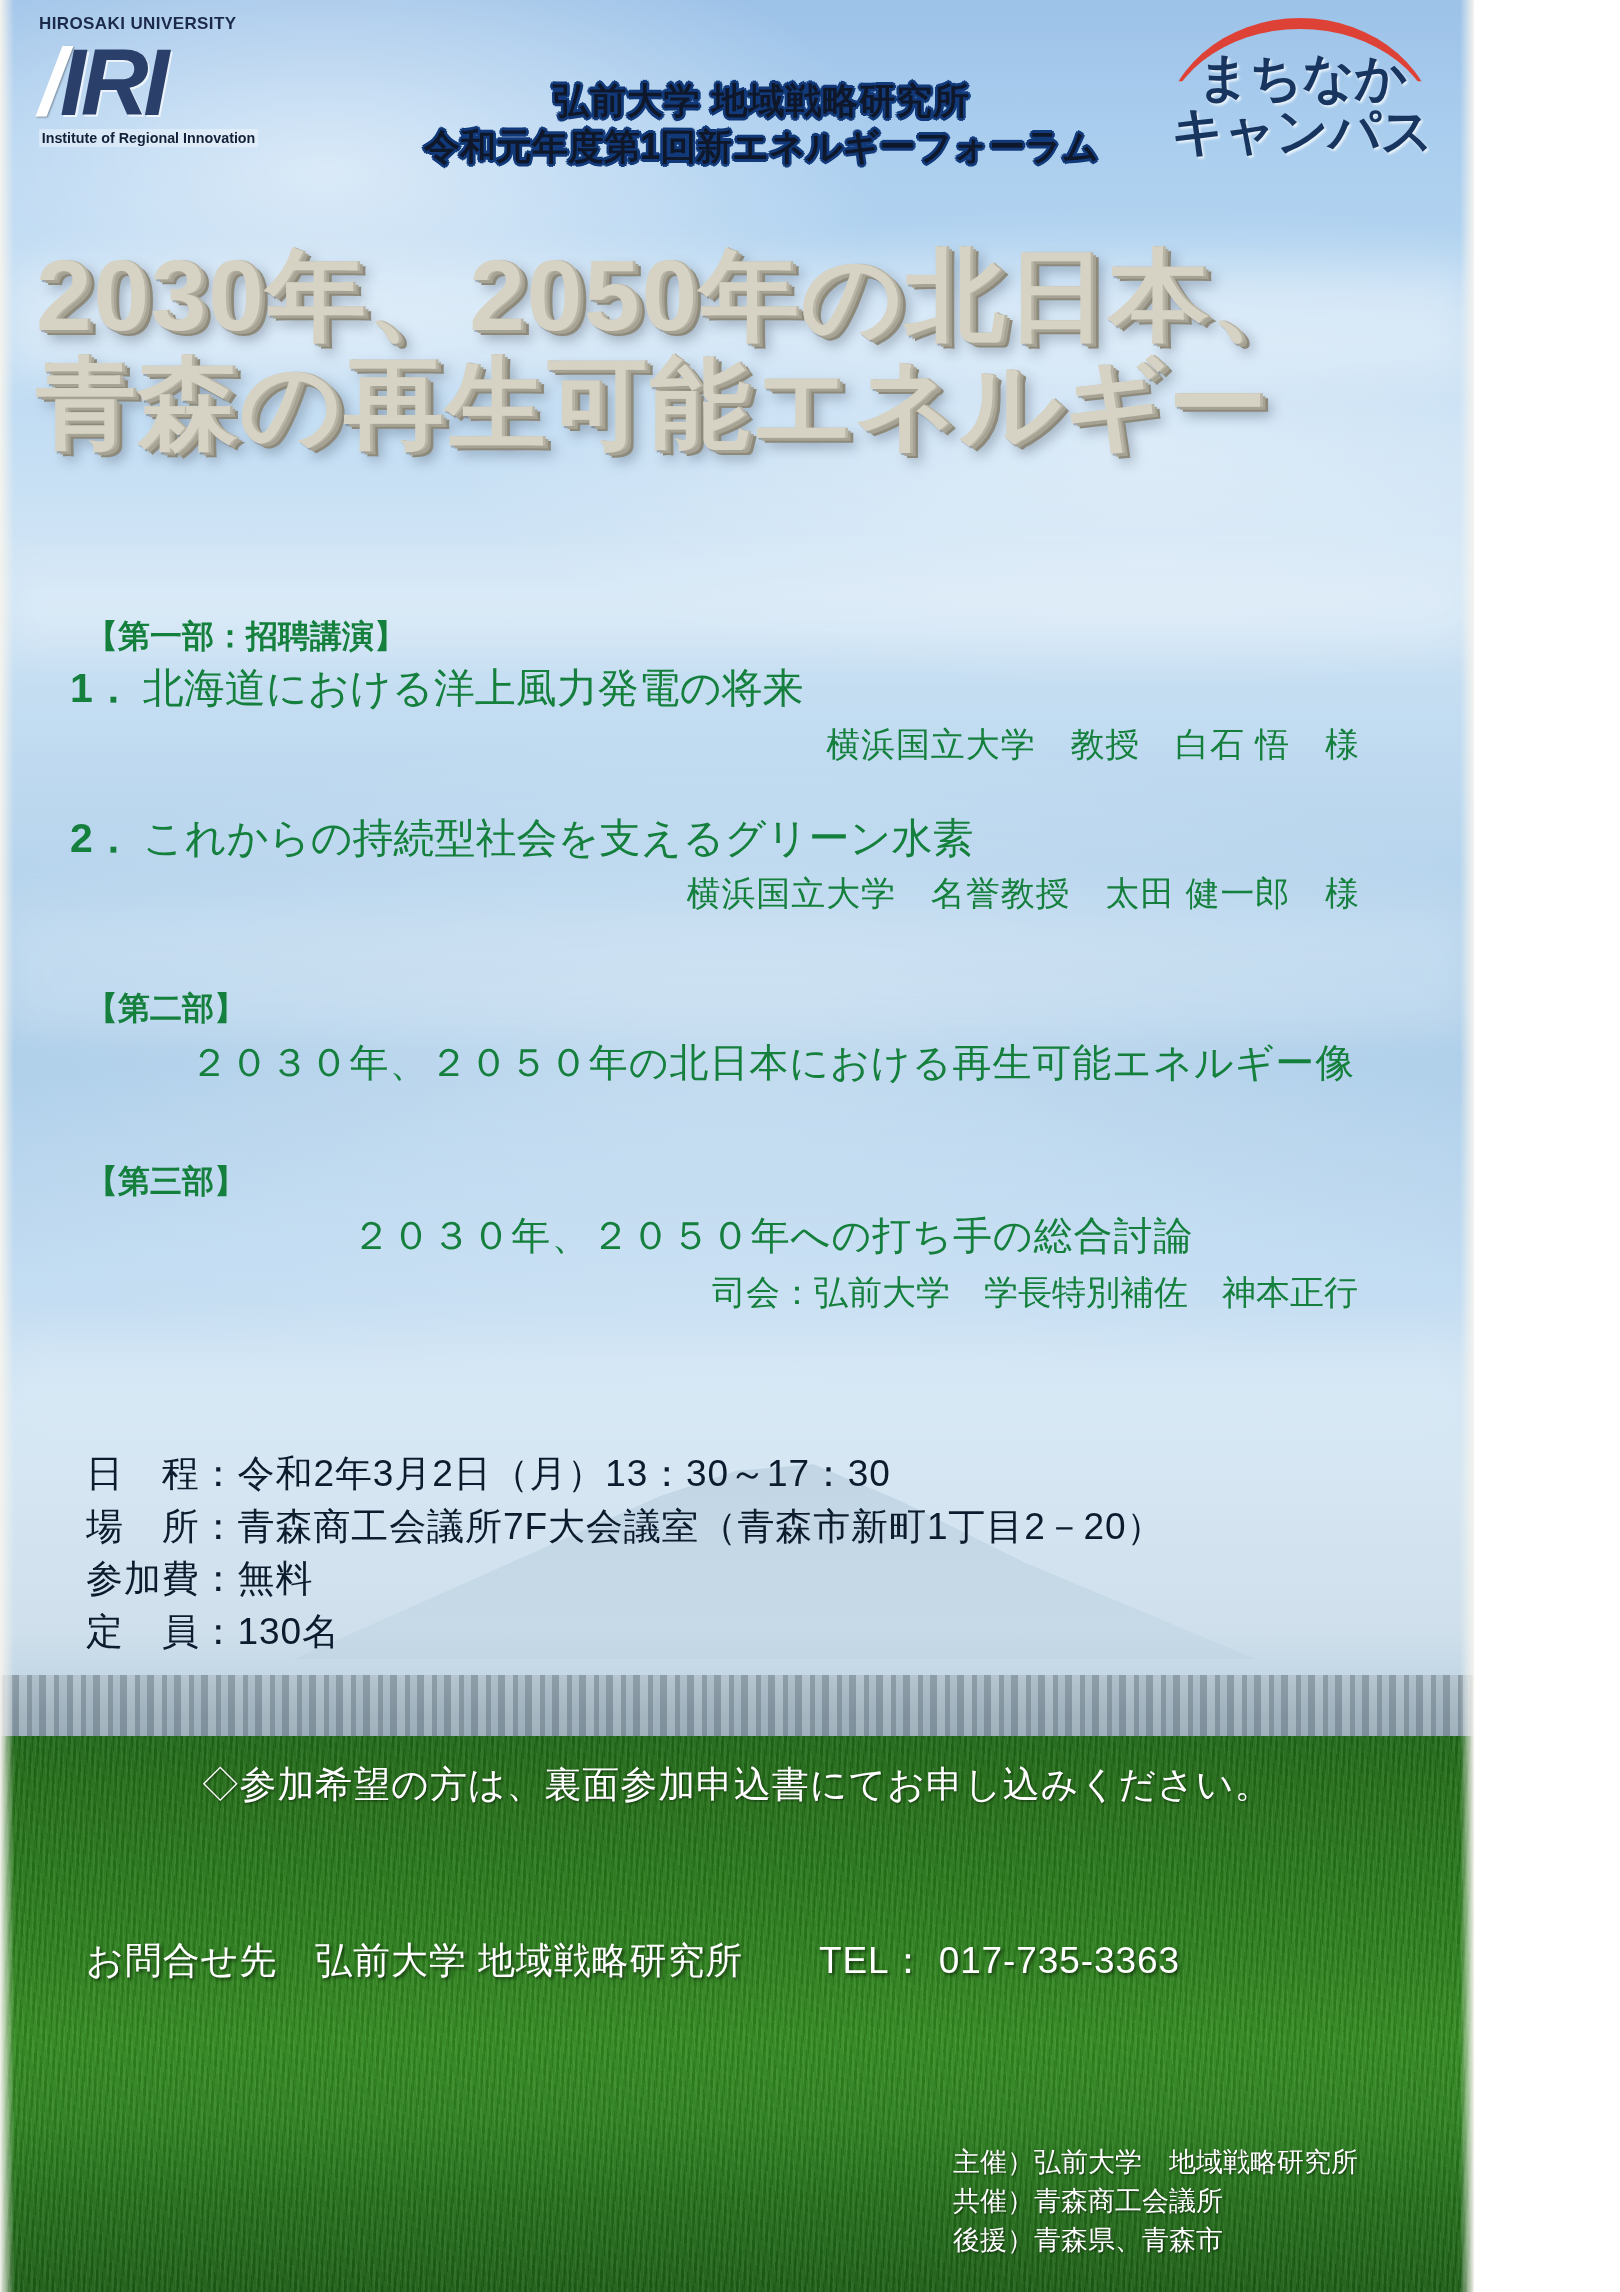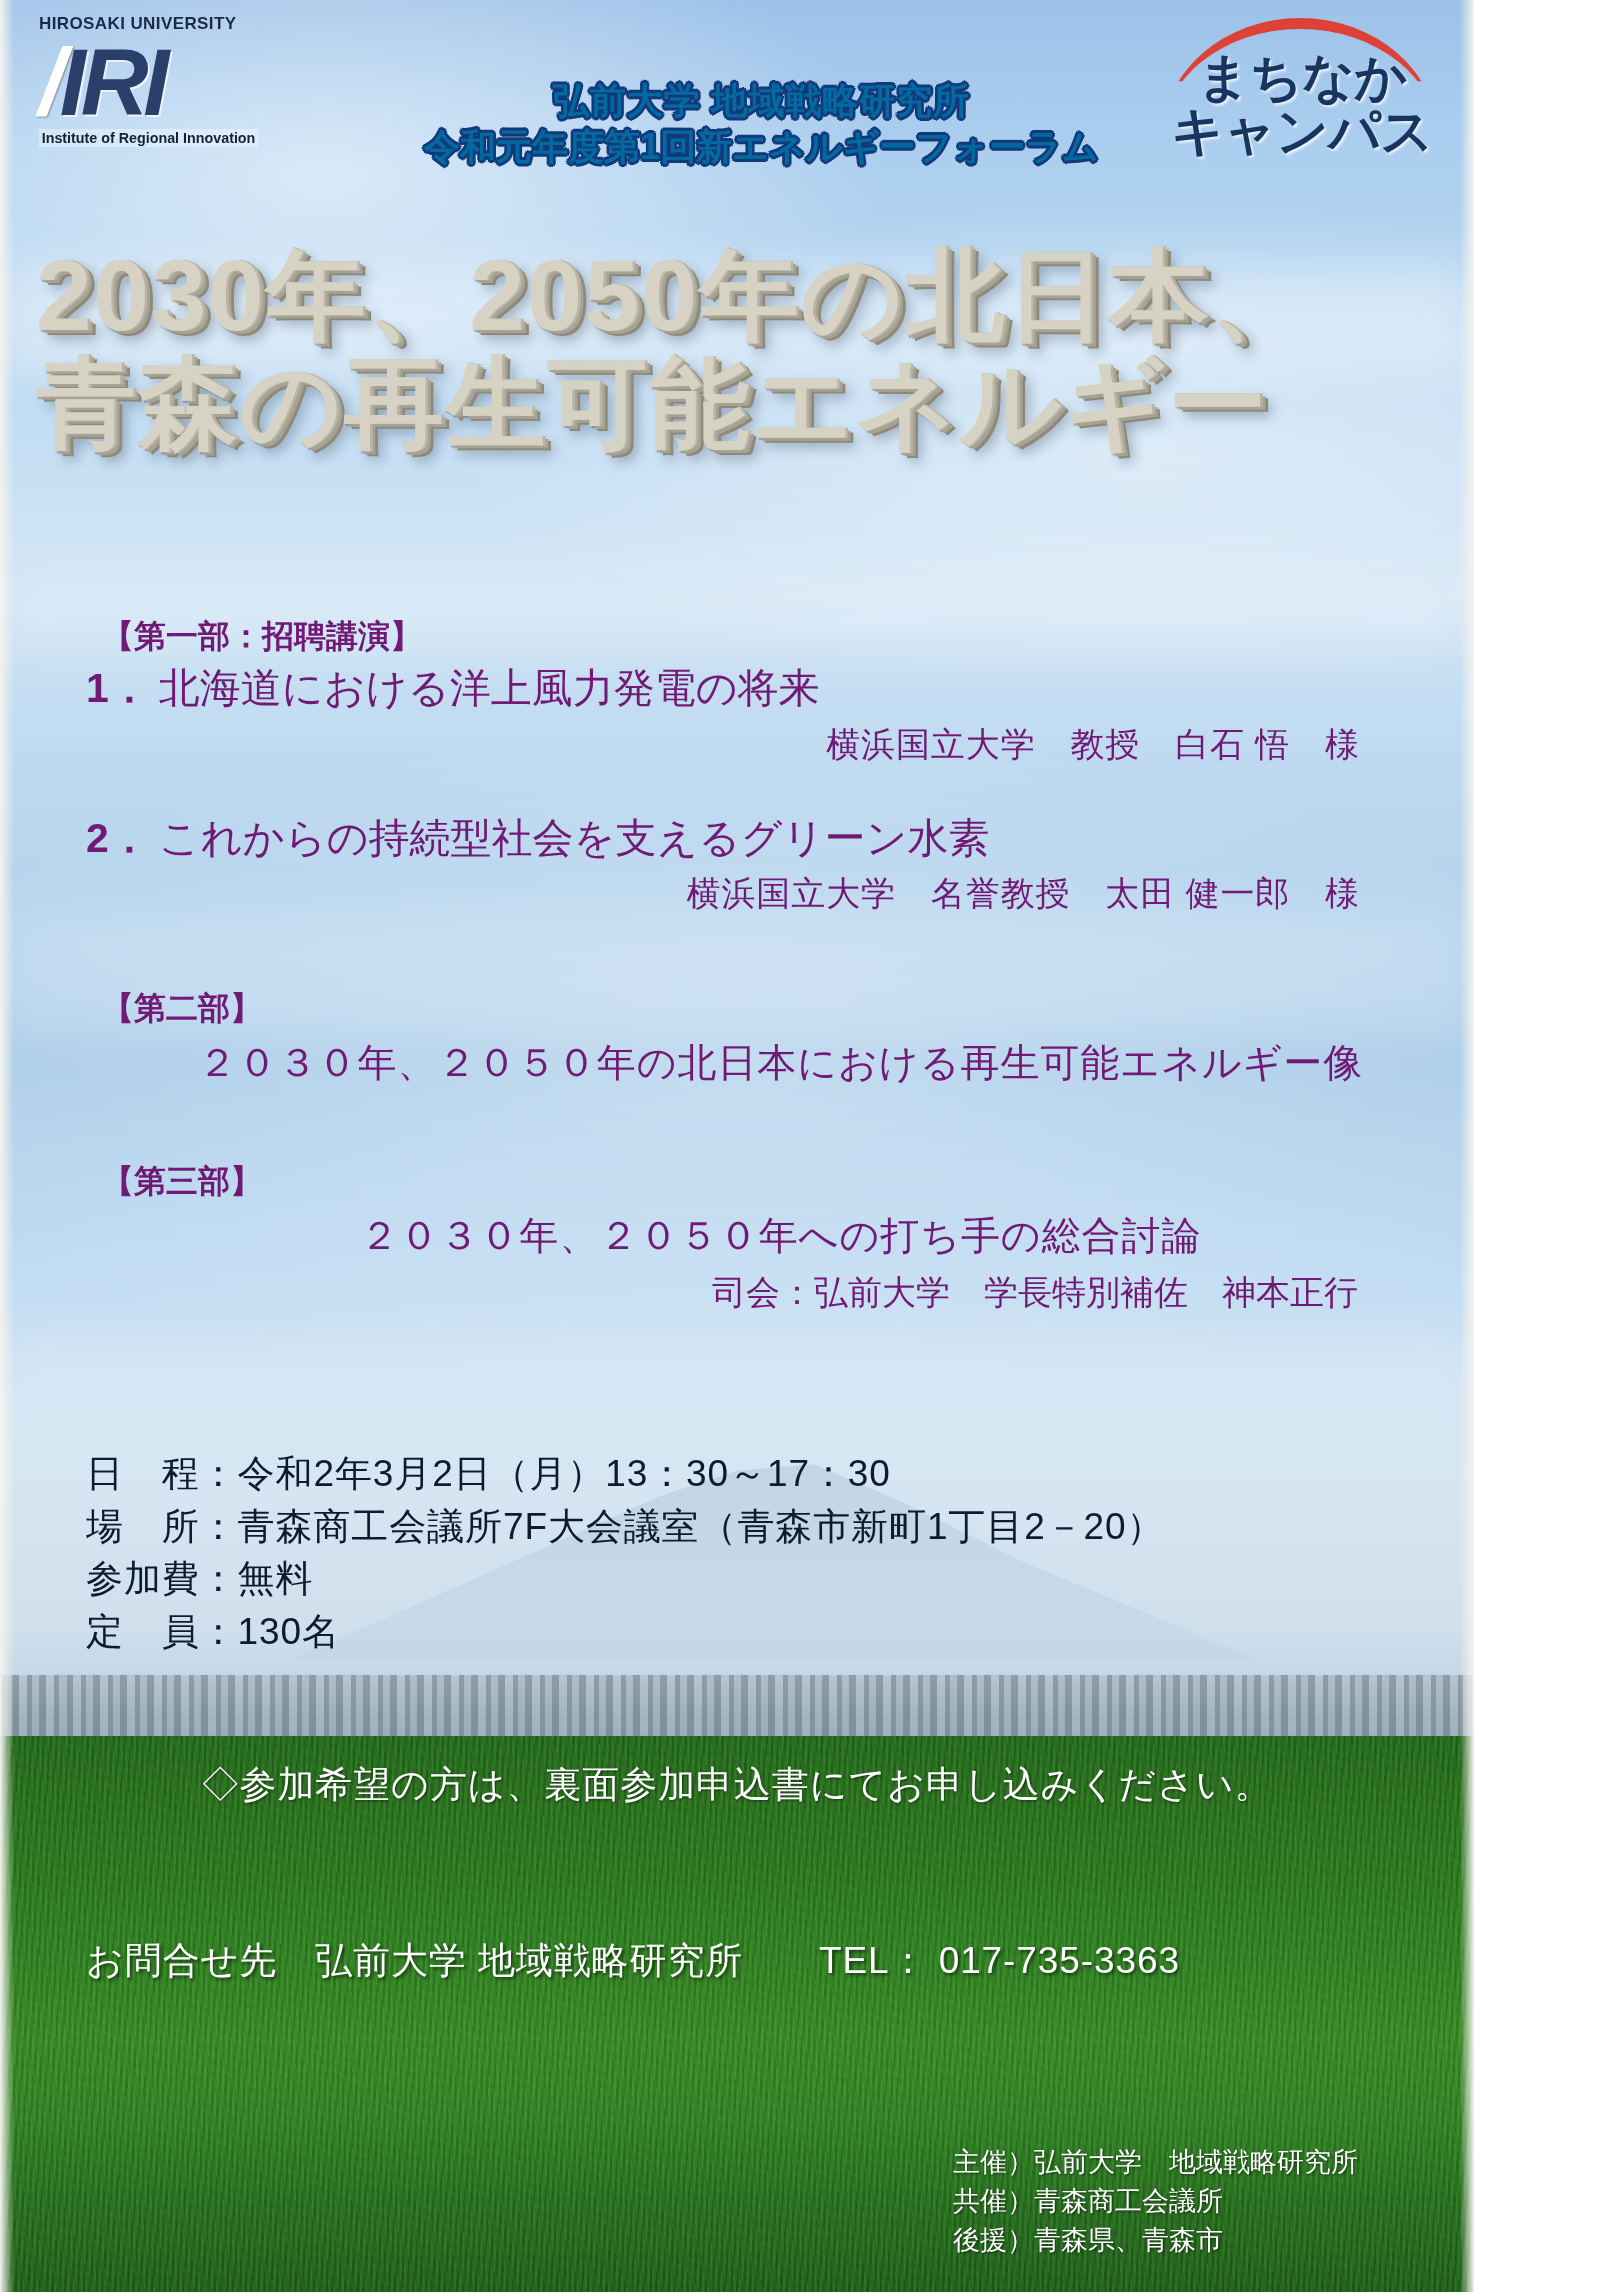--- a/index.html
+++ b/index.html
@@ -138,21 +138,21 @@
     display: inline-block;
     padding: 0.9px 2.7px;
   }
   .header-title {
     position: absolute;
     left: 267px; top: 78px;
     width: 989px;
     text-align: center;
     z-index: 22;
     font-weight: bold;
-    color: #0369a1;
+    color: #0f172a;
     font-size: 36px;
     line-height: 1.28;
     text-shadow:
       -1.8px -1.8px 0 #123a7a, 1.8px -1.8px 0 #123a7a, -1.8px 1.8px 0 #123a7a, 1.8px 1.8px 0 #123a7a,
       0 -2.7px 0 #123a7a, 0 2.7px 0 #123a7a, -2.7px 0 0 #123a7a, 2.7px 0 0 #123a7a;
     letter-spacing: 0.9px;
   }
   .header-title .line2 { letter-spacing: 0px; }
 
   .machinaka {
@@ -204,22 +204,21 @@
       1.8px 1.8px 0.9px rgba(60,60,60,.35),
       10.7px 9px 12.5px rgba(30,40,60,.35);
   }
 
   
   .body-text {
     position: absolute;
     left: 0; right: 0;
     top: 615px;
     z-index: 20;
-    color: #701a75;
-    margin-left: 16px;
+    color: #15803d;
   }
   .sec { margin-bottom: 3.6px; }
   .sec-head {
     font-size: 32px;
     font-weight: bold;
     margin-left: 86px;
     margin-bottom: 5.3px;
   }
   .item {
     font-size: 41px;

